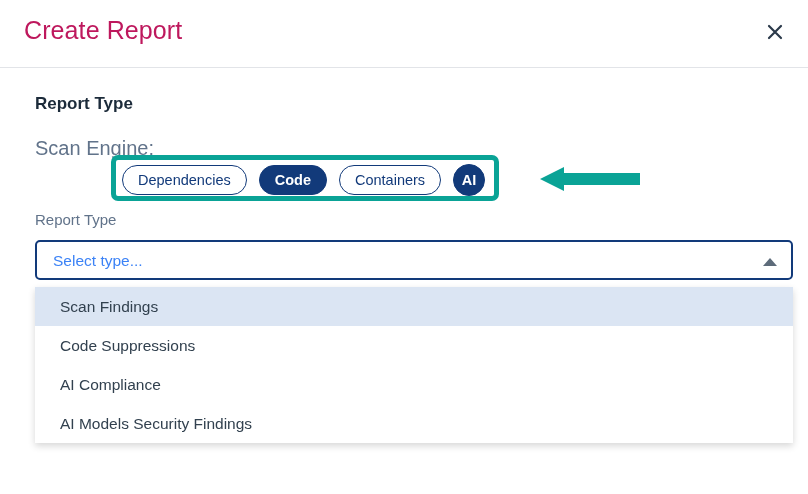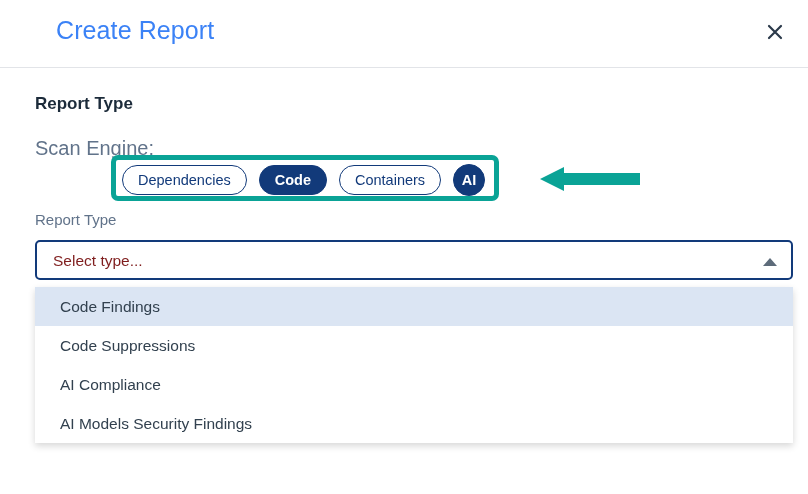--- a/index.html
+++ b/index.html
@@ -24,24 +24,23 @@
     height: 68px;
     border-bottom: 1px solid #e2e4e8;
     box-sizing: border-box;
   }
   .modal-title {
     position: absolute;
     left: 24px;
     top: 16px;
     font-size: 25px;
     font-weight: 400;
-    color: #3b82f6;
+    color: #be185d;
     letter-spacing: .1px;
     white-space: nowrap;
-    margin-left: 32px;
   }
   .close-btn {
     position: absolute;
     right: 18px;
     top: 17px;
     width: 30px;
     height: 30px;
     display: flex;
     align-items: center;
     justify-content: center;
@@ -156,21 +155,21 @@
     border: 2px solid #123a7a;
     border-radius: 5px;
     background: #ffffff;
     cursor: pointer;
   }
   .select-placeholder {
     position: absolute;
     left: 16px;
     top: 10px;
     font-size: 15.5px;
-    color: #7f1d1d;
+    color: #3b82f6;
   }
   .select-caret {
     position: absolute;
     right: 14px;
     top: 16px;
     width: 0; height: 0;
     border-left: 7px solid transparent;
     border-right: 7px solid transparent;
     border-bottom: 8px solid #5d6b7a;
     cursor: pointer;
@@ -237,19 +236,19 @@
   </div>
 
   <div class="field-label">Report Type</div>
 
   <div class="select-box">
     <div class="select-placeholder">Select type...</div>
     <div class="select-caret"></div>
   </div>
 
   <div class="option-list">
-    <div class="option-item highlighted">Code Findings</div>
+    <div class="option-item highlighted">Scan Findings</div>
     <div class="option-item">Code Suppressions</div>
     <div class="option-item">AI Compliance</div>
     <div class="option-item">AI Models Security Findings</div>
   </div>
 
 </div>
 
 </body></html>

